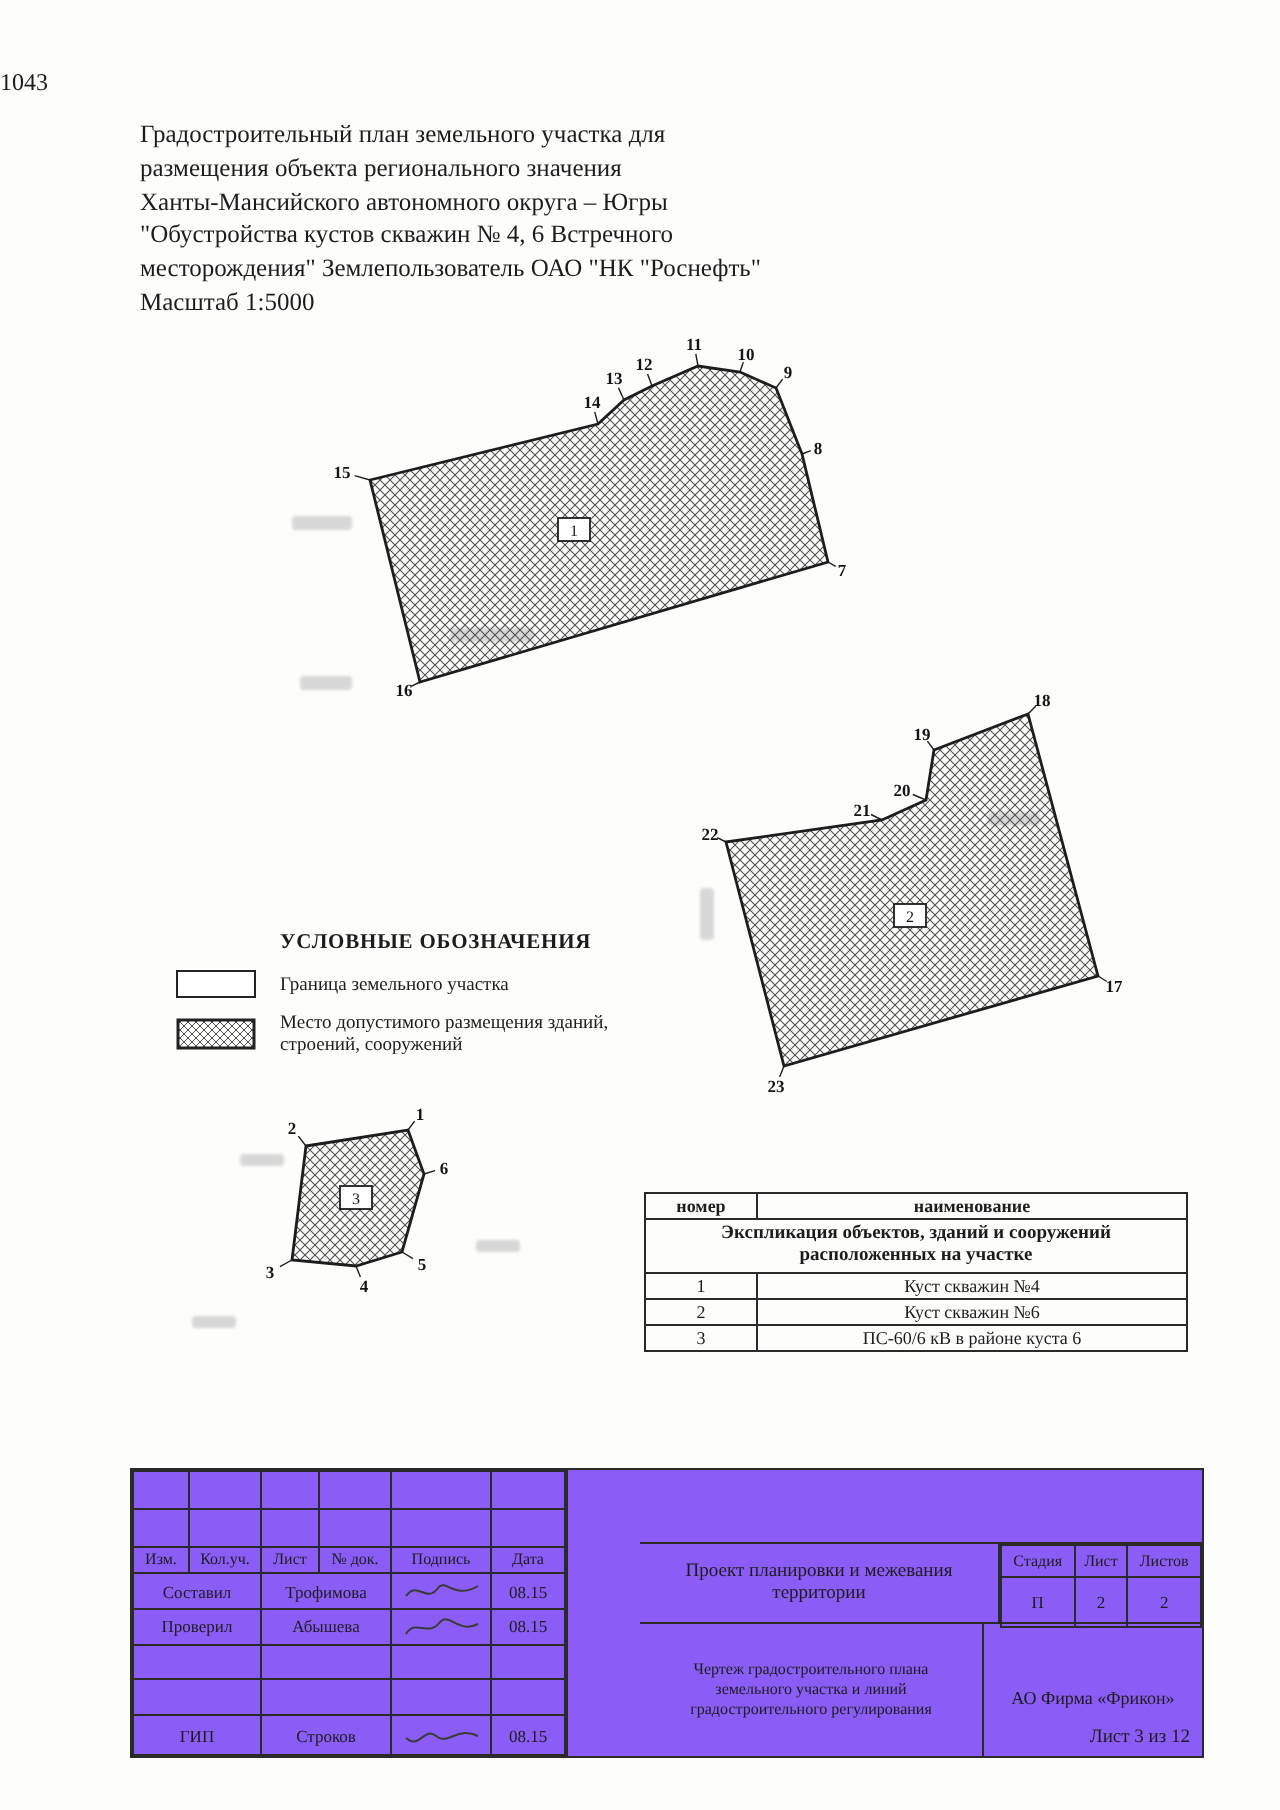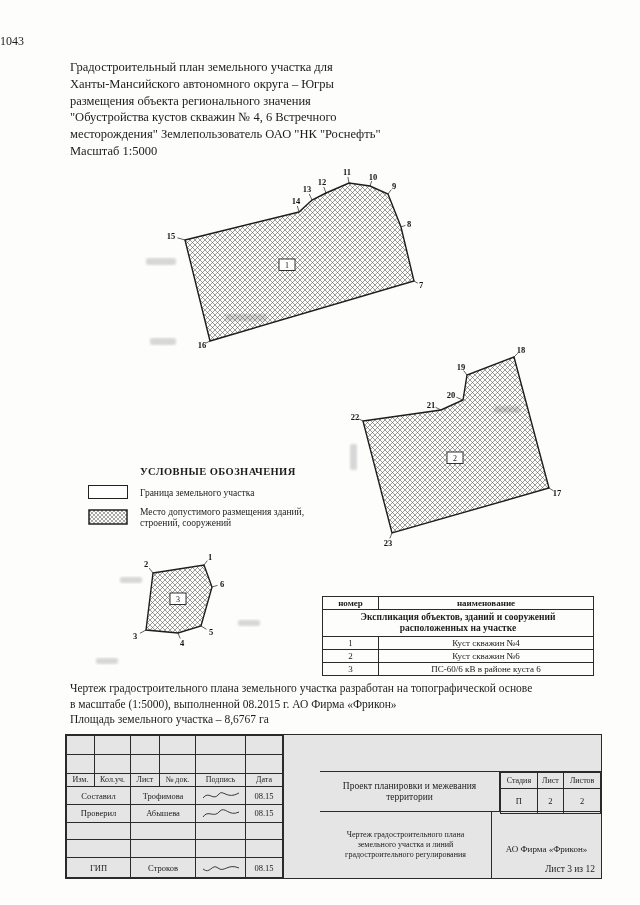--- a/index.html
+++ b/index.html
@@ -21,21 +21,21 @@
   .exptab{position:absolute;left:322px;top:596px;width:272px;border-collapse:collapse;font-size:9px;table-layout:fixed;}
   .exptab td,.exptab th{border:1px solid #2a2a2a;padding:1px 3px;font-weight:normal;}
   .exptab .ttl{font-weight:bold;font-size:9.5px;line-height:11px;text-align:center;padding:2px 4px;}
   .exptab .hd{font-weight:bold;text-align:center;}
   .exptab .num{text-align:center;}
   .exptab .nam{text-align:center;}
 
   .footnote{position:absolute;left:70px;top:681px;width:530px;font-size:11.5px;line-height:15.6px;}
 
   .stamp{position:absolute;left:65px;top:734px;width:537px;height:145px;display:flex;
-         border:1.4px solid #2a2a2a;box-sizing:border-box;background:#e5e5e5;}
+         border:1.4px solid #2a2a2a;box-sizing:border-box;background:#8b5cf6;}
   .ltab{border-collapse:collapse;table-layout:fixed;width:216px;flex:0 0 auto;}
   .ltab td{border:1px solid #2a2a2a;padding:0 1px;font-size:8.5px;text-align:center;
            overflow:hidden;white-space:nowrap;vertical-align:middle;}
   .ltab .hcell{font-size:8px;}
   tr.h19 td{height:17px;} tr.h14 td{height:12px;} tr.h18 td{height:16px;} tr.h21 td{height:18px;}
   .sig-svg{display:block;margin:0 auto;}
 
   .rblock{flex:1;display:flex;flex-direction:column;border-left:1px solid #2a2a2a;box-sizing:border-box;padding-left:36px;}
   .r-top{height:36px;border-bottom:1px solid #2a2a2a;}
   .r-mid{height:39px;display:flex;border-bottom:1px solid #2a2a2a;}
@@ -54,22 +54,22 @@
 </style>
 </head>
 <body>
 
 <div class="page">
 
   <div class="pageno">1043</div>
 
   <div class="hdr">
     <div>Градостроительный план земельного участка для</div>
+    <div>размещения объекта регионального значения</div>
     <div>Ханты-Мансийского автономного округа – Югры</div>
-    <div>размещения объекта регионального значения</div>
     <div>"Обустройства кустов скважин № 4, 6 Встречного</div>
     <div>месторождения" Землепользователь ОАО "НК "Роснефть"</div>
     <div>Масштаб 1:5000</div>
   </div>
 
   <svg id="plan-svg" width="640" height="905" viewBox="0 0 640 905">
     <defs>
       <pattern id="crosshatch" width="5" height="5" patternUnits="userSpaceOnUse">
         <path d="M0 5 L5 0 M0 0 L5 5" stroke="#4f4f4f" stroke-width="0.55" fill="none"></path>
       </pattern>
@@ -182,25 +182,20 @@
       <td class="num">2</td>
       <td class="nam">Куст скважин №6</td>
     </tr>
     <tr>
       <td class="num">3</td>
       <td class="nam">ПС-60/6 кВ в районе куста 6</td>
     </tr>
   </tbody>
     </table>
 
-  <div class="footnote">
-    <div>Чертеж градостроительного плана земельного участка разработан на топографической основе</div>
-    <div>в масштабе (1:5000), выполненной 08.2015 г. АО Фирма «Фрикон»</div>
-    <div>Площадь земельного участка – 8,6767 га</div>
-  </div>
 
   <div class="stamp">
     <table class="ltab">
       <colgroup>
         <col style="width:28px">
           <col style="width:36px">
           <col style="width:29px">
         <col style="width:36px">
           <col style="width:50px">
           <col style="width:37px">

